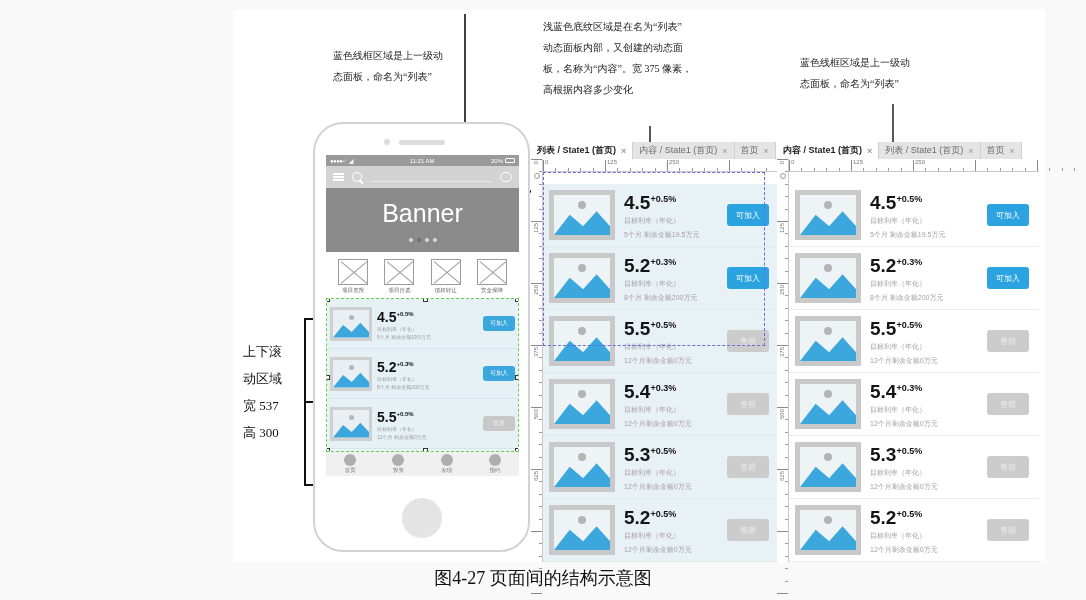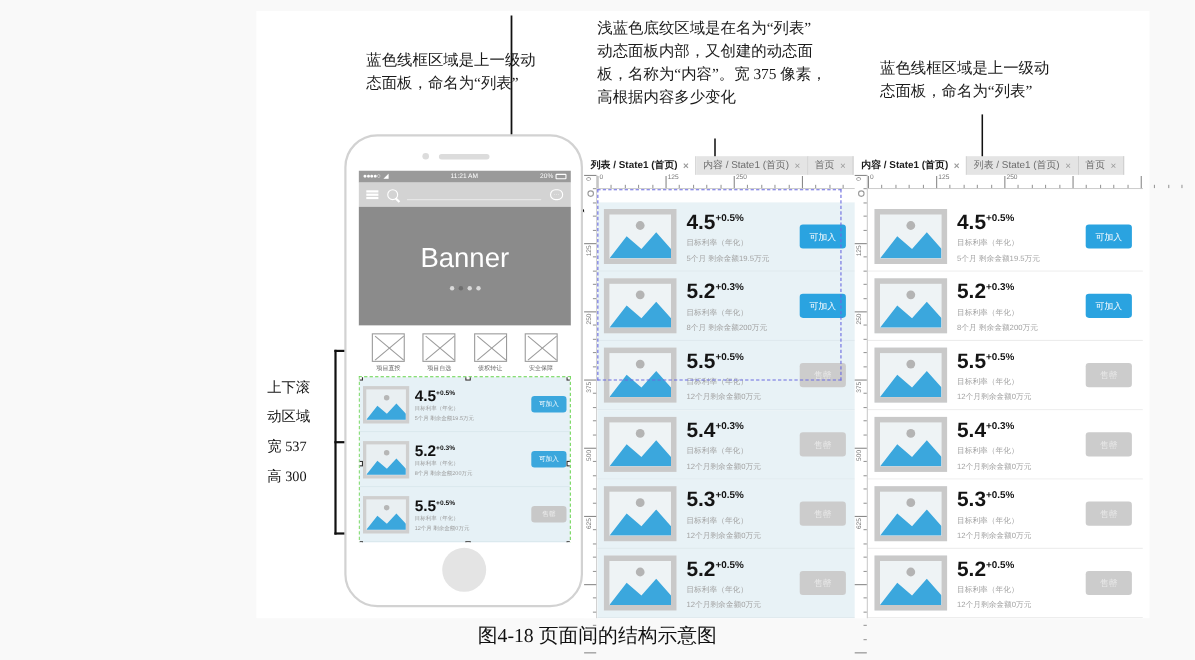--- a/index.html
+++ b/index.html
@@ -16,21 +16,21 @@
     position: absolute;
     left: 233px; top: 10px;
     width: 812px; height: 552px;
     background: #ffffff;
   }
 
   
   .annot {
     position: absolute;
     font-family: "Liberation Serif", "DejaVu Serif", serif;
-    font-size: 14px;
+    font-size: 10px;
     line-height: 21px;
     color: #1a1a1a;
     white-space: pre-line;
   }
   #annot-left  { left: 333px; top: 45px;  width: 185px; }
   #annot-mid   { left: 543px; top: 16px;  width: 215px; }
   #annot-right { left: 800px; top: 52px;  width: 190px; }
 
   
   #scroll-label {
@@ -114,21 +114,21 @@
   .nav-ham i:nth-child(1){top:0;} .nav-ham i:nth-child(2){top:3.2px;} .nav-ham i:nth-child(3){top:6.4px;}
   .nav-search {
     margin-left: 8px; width: 10px; height: 10px;
     border: 1.6px solid #fff; border-radius: 50%; position: relative;
   }
   .nav-search::after{ content:""; position:absolute; right:-3px; bottom:-2px; width:5px; height:1.6px; background:#fff; transform:rotate(45deg); }
   .nav-line { flex:1; height: 1px; background:#e8e8e8; margin: 0 8px; margin-top: 9px;}
   .nav-chat { width: 12px; height: 10px; border: 1.5px solid #fff; border-radius: 5px; position: relative; font-size: 5px; color:#fff; text-align:center; line-height:8px;}
 
   .banner {
-    height: 108px; background: #8b8b8b;
+    height: 64px; background: #8b8b8b;
     display: flex; flex-direction: column;
     align-items: center; justify-content: center;
     color: #ffffff;
   }
   .banner-text { font-size: 25px; font-weight: 400; }
   .banner-dots { margin-top: 10px; display: flex; gap: 4px; }
   .banner-dots span { width: 4px; height: 4px; border-radius: 50%; background: #d9d9d9; }
   .banner-dots span.on { background: #6f6f6f; }
 
   .icon-row { display: flex; justify-content: space-around; padding: 7px 4px 3px; background:#fff;}
@@ -794,15 +794,15 @@
               <div class="c-rate">5.2<small>+0.5%</small></div>
               <div class="c-sub">目标利率（年化）</div>
               <div class="c-sub">12个月剩余金额0万元</div>
             </div>
             <div class="c-btn off">售罄</div>
           </div>
         </div>
     </div>
   </div>
 
-  <div id="caption">图4-18  页面间的结构示意图</div>
+  <div id="caption">图4-27  页面间的结构示意图</div>
 
 </div>
 
 </body></html>

